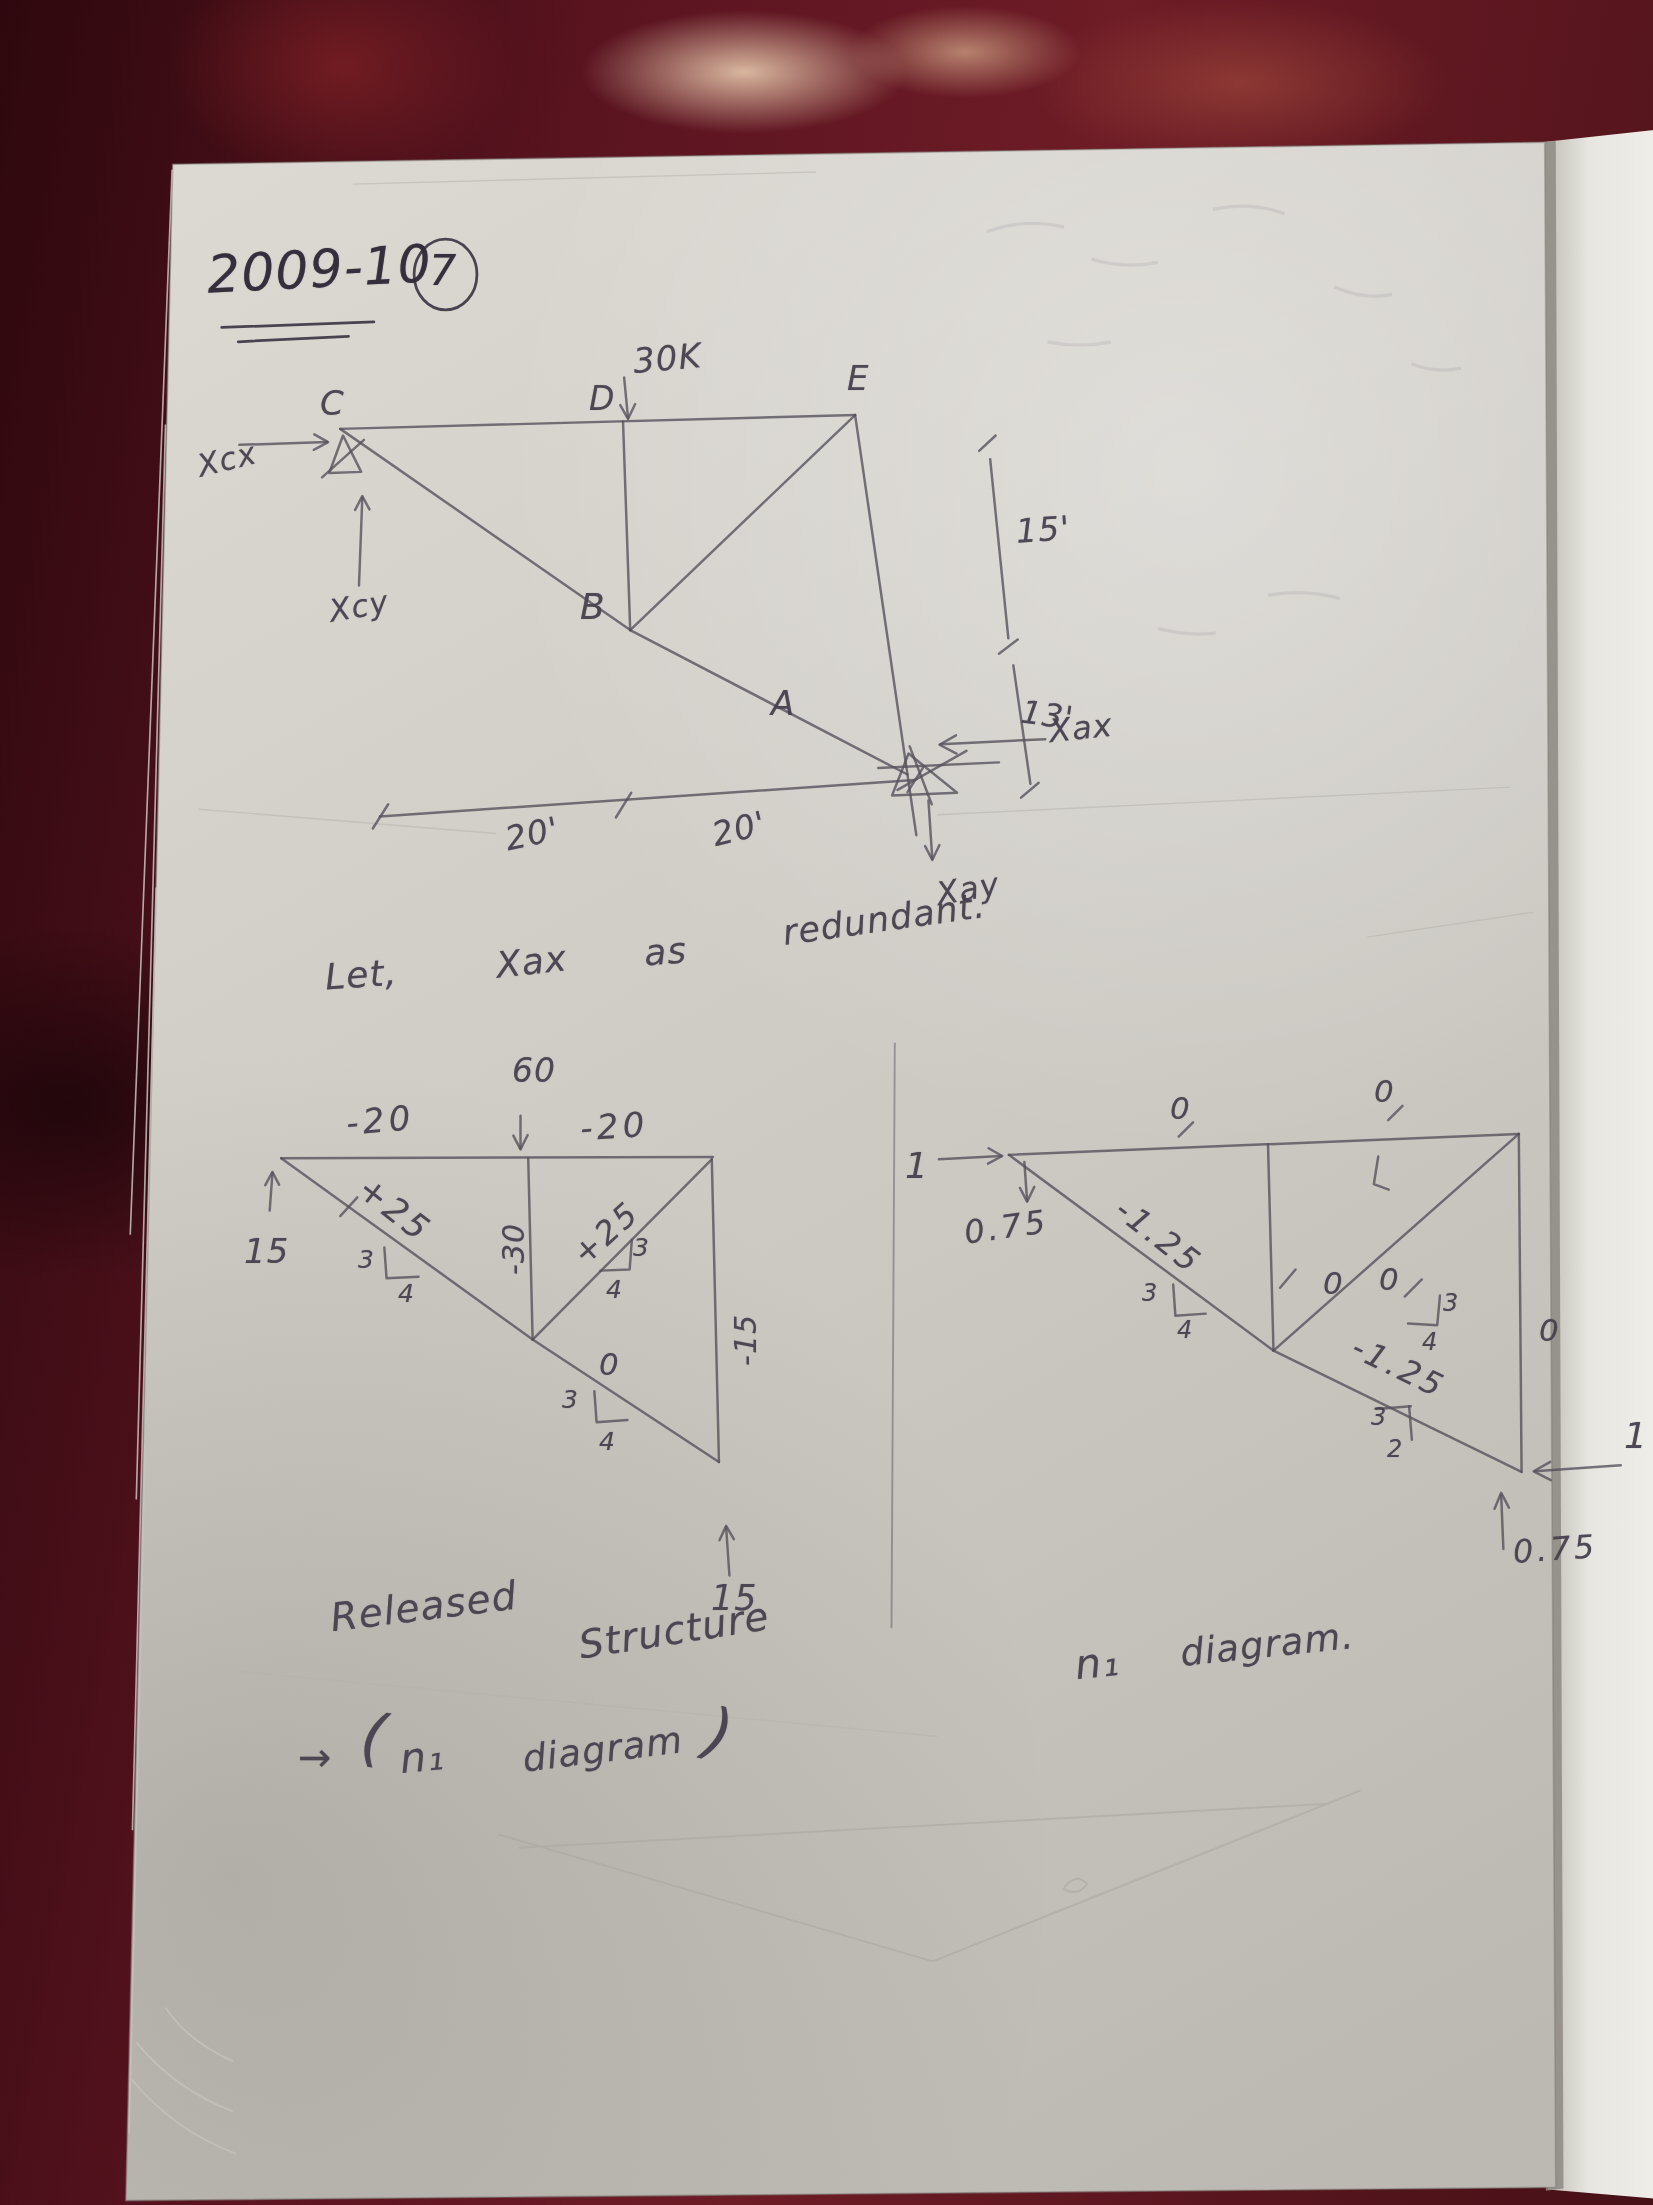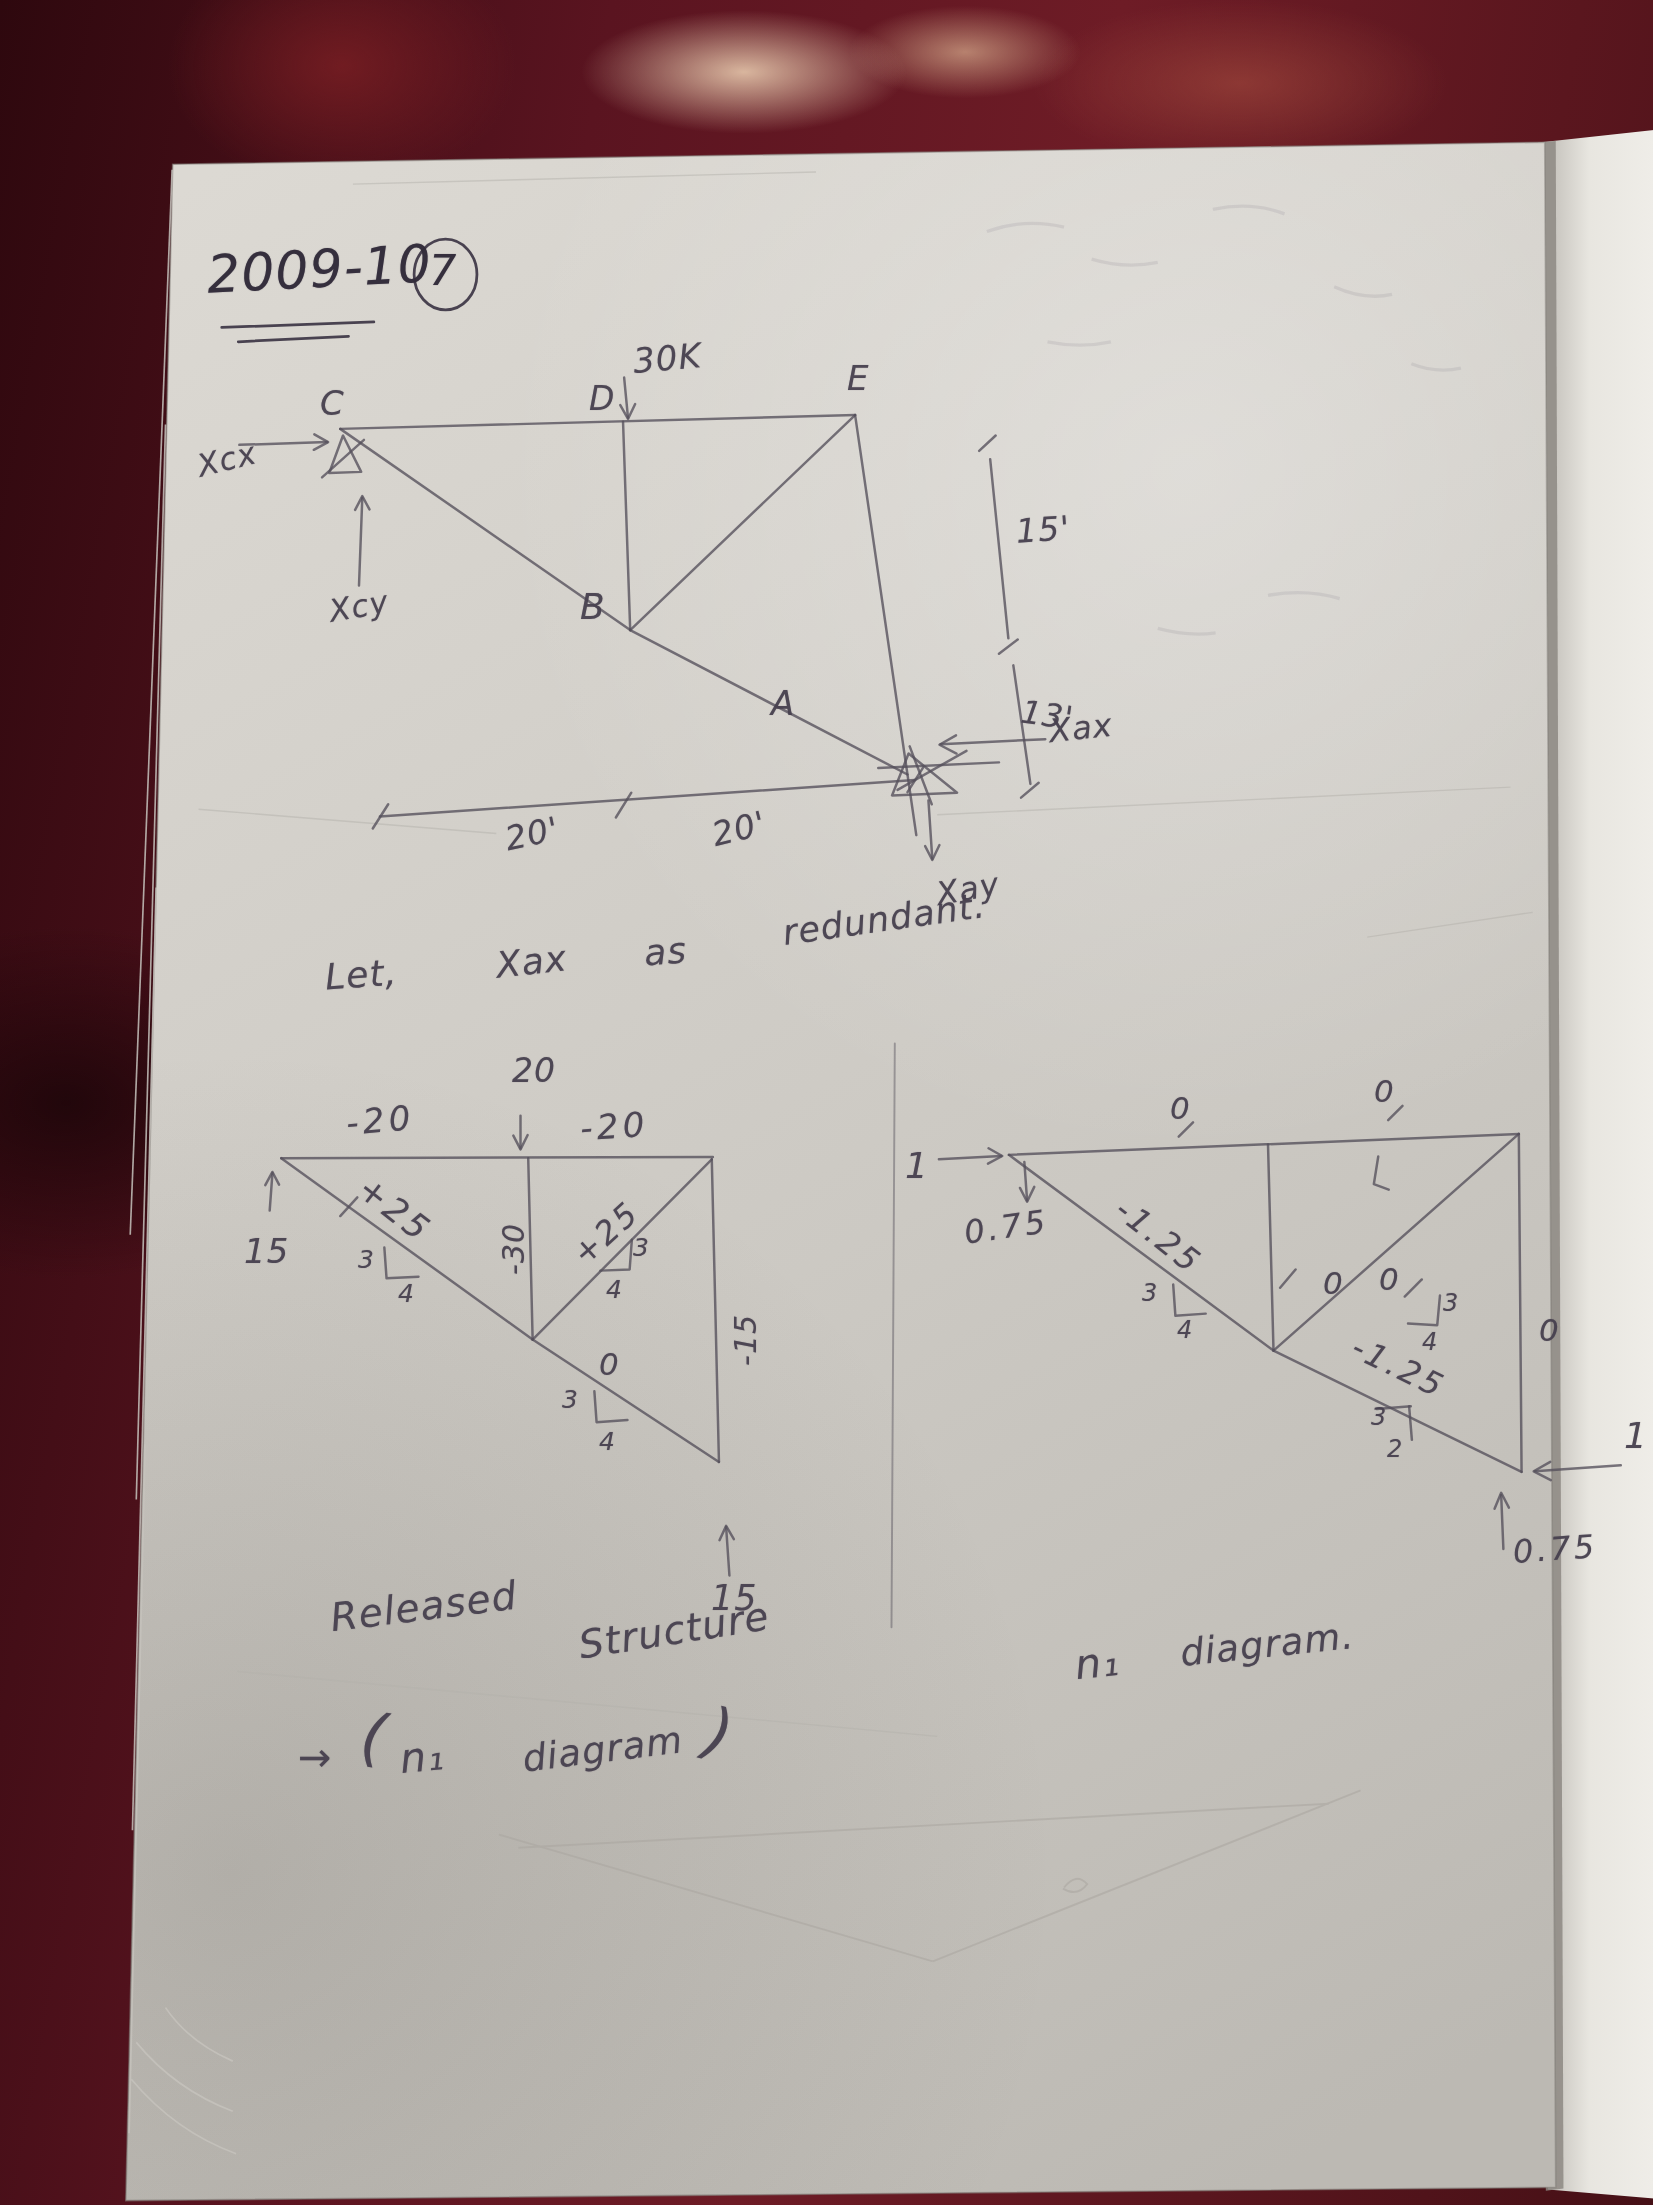--- a/index.html
+++ b/index.html
@@ -230,21 +230,21 @@
   <span class="lb hw" style="left:1016px;top:513px;font-size:33px;transform:rotate(-4deg);">15'</span>
   <span class="lb hw" style="left:1021px;top:699px;font-size:32px;transform:rotate(8deg);">13'</span>
   <span class="lb hw" style="left:505px;top:817px;font-size:33px;transform:rotate(-12deg);">20'</span>
   <span class="lb hw" style="left:712px;top:812px;font-size:33px;transform:rotate(-14deg);">20'</span>
 
   <span class="lb hw" style="left:325px;top:957px;font-size:36px;transform:rotate(-4deg);">Let,</span>
   <span class="lb hw" style="left:496px;top:944px;font-size:36px;transform:rotate(-6deg);">Xax</span>
   <span class="lb hw" style="left:644px;top:934px;font-size:36px;transform:rotate(-4deg);">as</span>
   <span class="lb hw" style="left:782px;top:902px;font-size:35px;transform:rotate(-8deg);">redundant.</span>
 
-  <span class="lb hw" style="left:512px;top:1054px;font-size:33px;">20</span>
+  <span class="lb hw" style="left:512px;top:1054px;font-size:33px;">60</span>
   <span class="lb hw" style="left:346px;top:1103px;font-size:34px;transform:rotate(-5deg);letter-spacing:4.4px;">-20</span>
   <span class="lb hw" style="left:580px;top:1109px;font-size:34px;transform:rotate(-4deg);letter-spacing:4.4px;">-20</span>
   <span class="lb hw" style="left:244px;top:1234px;font-size:34px;">15</span>
   <span class="lb hw" style="left:354px;top:1192px;font-size:34px;transform:rotate(38deg);letter-spacing:3.3px;">+25</span>
   <span class="lb hw" style="left:358px;top:1247px;font-size:25px;">3</span>
   <span class="lb hw" style="left:398px;top:1281px;font-size:25px;">4</span>
   <span class="lb hw" style="left:499px;top:1275px;font-size:30px;transform:rotate(-90deg);transform-origin:left top;">-30</span>
   <span class="lb hw" style="left:568px;top:1217px;font-size:32px;transform:rotate(-42deg);letter-spacing:2.8px;">+25</span>
   <span class="lb hw" style="left:633px;top:1235px;font-size:25px;">3</span>
   <span class="lb hw" style="left:606px;top:1277px;font-size:25px;">4</span>

